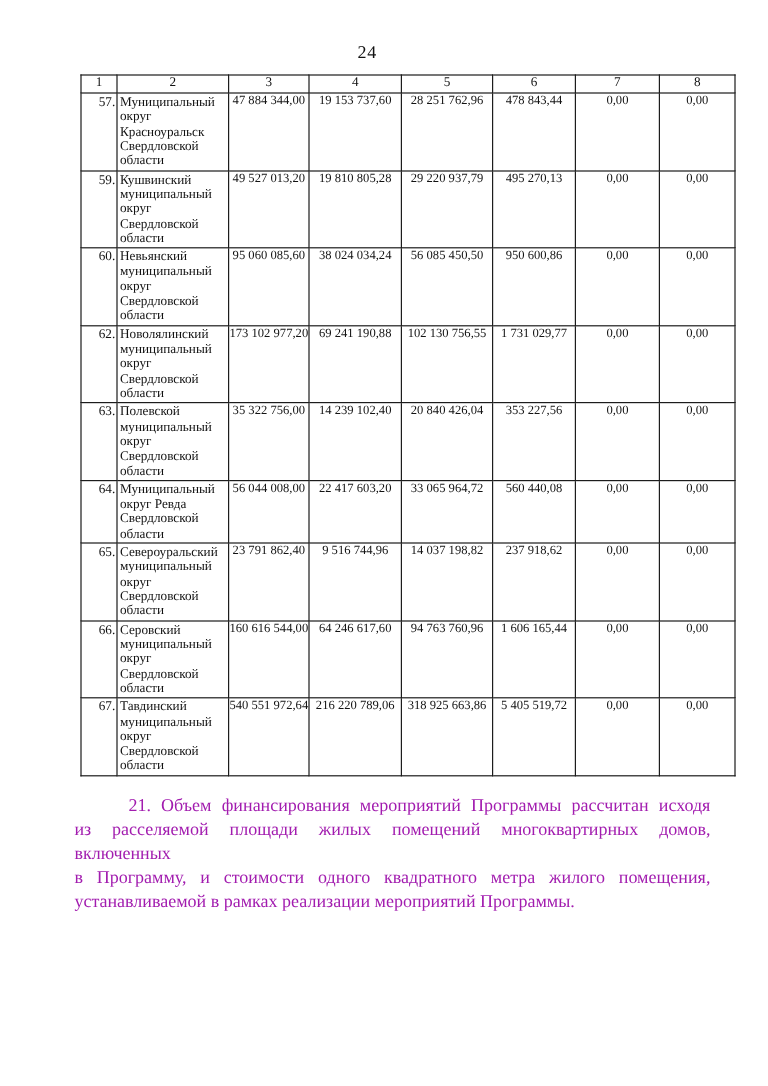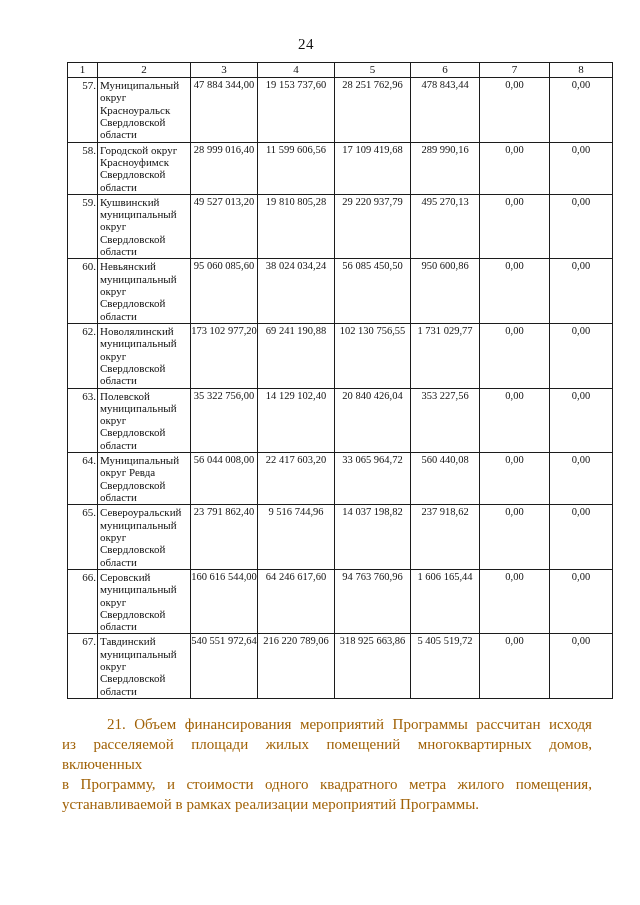--- a/index.html
+++ b/index.html
@@ -52,21 +52,21 @@
   td.cell-value {
     font-size: 10.5px;
     text-align: center;
     white-space: nowrap;
     padding: 1px 0 0 0;
   }
   .para {
     margin: 15px 20px 0 62px;
     font-size: 15px;
     line-height: 20px;
-    color: #a16207;
+    color: #a21caf;
   }
   .para .pline {
     text-align: justify;
     text-align-last: justify;
   }
   .para .pline.first { text-indent: 45px; }
   .para .pline.last  { text-align-last: left; }
 </style>
 </head>
 <body>
@@ -103,30 +103,20 @@
       <td class="cell-rownum">57.</td>
       <td class="cell-name">Муниципальный округ Красноуральск Свердловской области</td>
       <td class="cell-value">47 884 344,00</td>
       <td class="cell-value">19 153 737,60</td>
       <td class="cell-value">28 251 762,96</td>
       <td class="cell-value">478 843,44</td>
       <td class="cell-value">0,00</td>
       <td class="cell-value">0,00</td>
     </tr>
         <tr>
-      <td class="cell-rownum">58.</td>
-      <td class="cell-name">Городской округ Красноуфимск Свердловской области</td>
-      <td class="cell-value">28 999 016,40</td>
-      <td class="cell-value">11 599 606,56</td>
-      <td class="cell-value">17 109 419,68</td>
-      <td class="cell-value">289 990,16</td>
-      <td class="cell-value">0,00</td>
-      <td class="cell-value">0,00</td>
-    </tr>
-        <tr>
       <td class="cell-rownum">59.</td>
       <td class="cell-name">Кушвинский муниципальный округ Свердловской области</td>
       <td class="cell-value">49 527 013,20</td>
       <td class="cell-value">19 810 805,28</td>
       <td class="cell-value">29 220 937,79</td>
       <td class="cell-value">495 270,13</td>
       <td class="cell-value">0,00</td>
       <td class="cell-value">0,00</td>
     </tr>
         <tr>
@@ -146,21 +136,21 @@
       <td class="cell-value">69 241 190,88</td>
       <td class="cell-value">102 130 756,55</td>
       <td class="cell-value">1 731 029,77</td>
       <td class="cell-value">0,00</td>
       <td class="cell-value">0,00</td>
     </tr>
         <tr>
       <td class="cell-rownum">63.</td>
       <td class="cell-name">Полевской муниципальный округ Свердловской области</td>
       <td class="cell-value">35 322 756,00</td>
-      <td class="cell-value">14 129 102,40</td>
+      <td class="cell-value">14 239 102,40</td>
       <td class="cell-value">20 840 426,04</td>
       <td class="cell-value">353 227,56</td>
       <td class="cell-value">0,00</td>
       <td class="cell-value">0,00</td>
     </tr>
         <tr>
       <td class="cell-rownum">64.</td>
       <td class="cell-name">Муниципальный округ Ревда Свердловской области</td>
       <td class="cell-value">56 044 008,00</td>
       <td class="cell-value">22 417 603,20</td>

